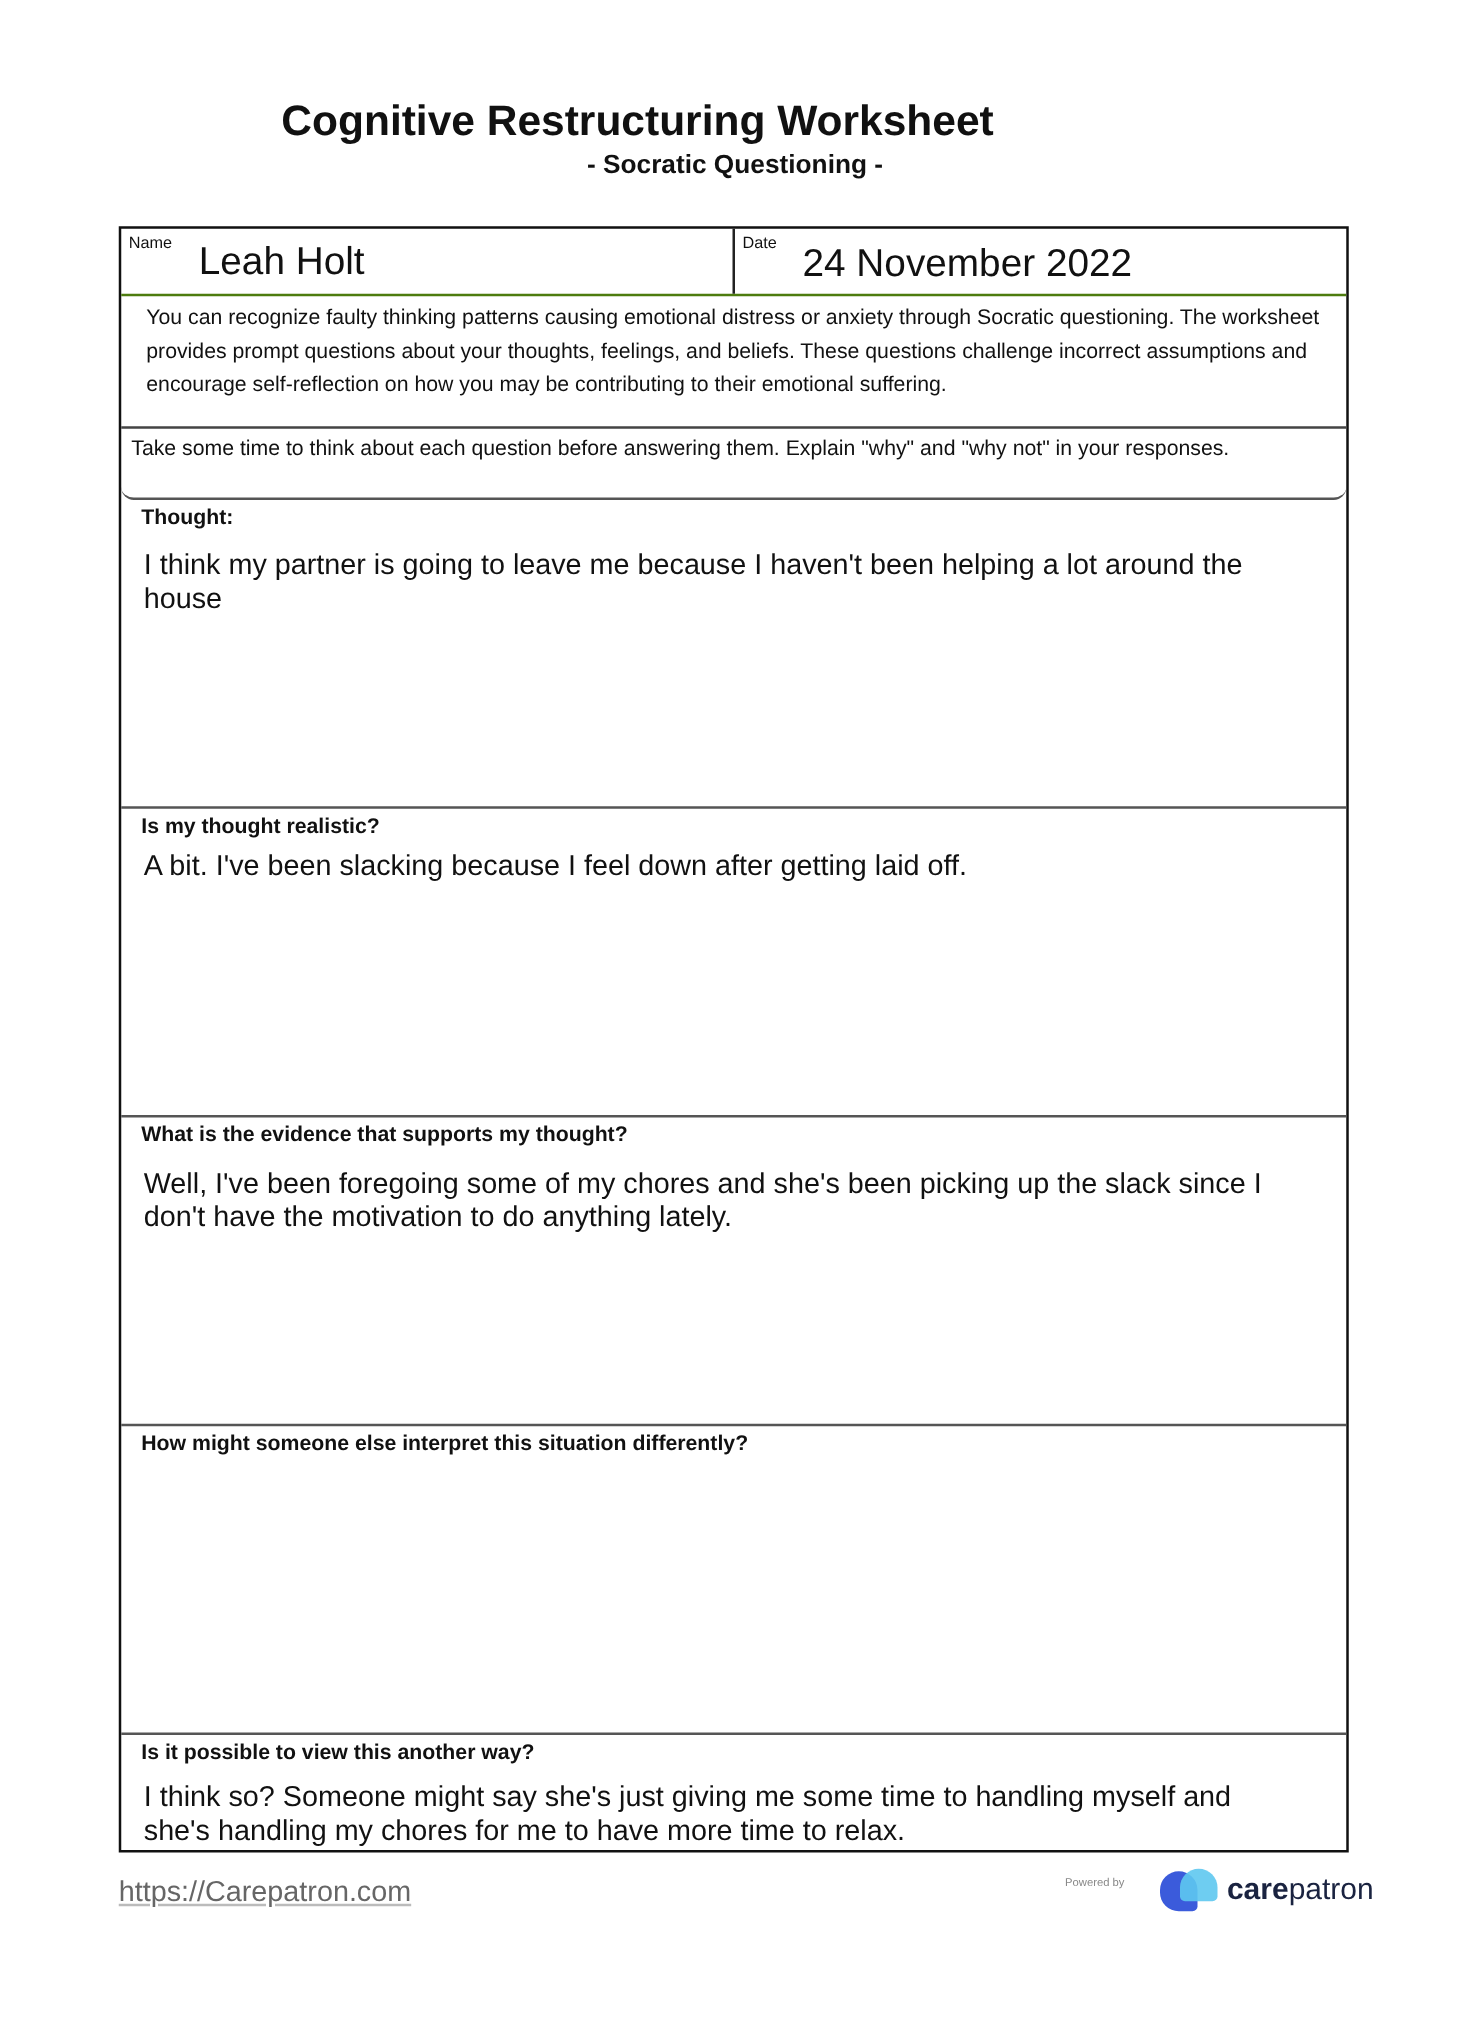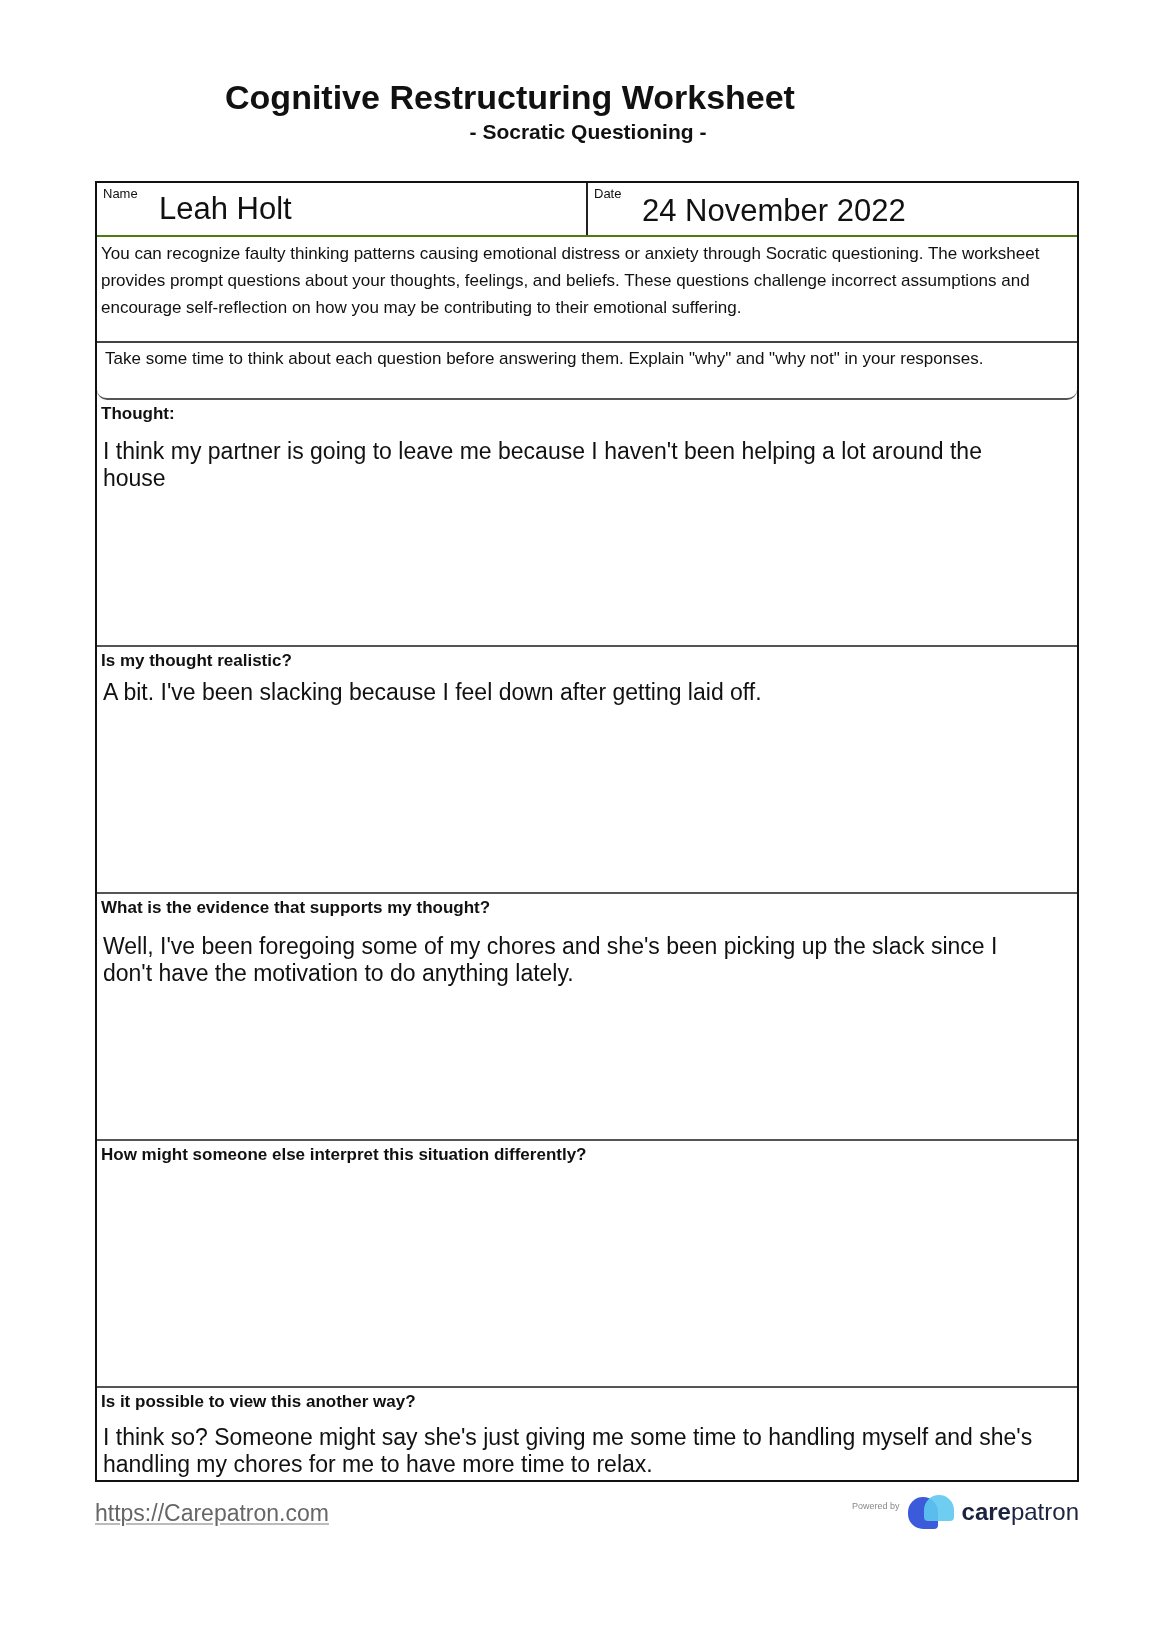--- a/index.html
+++ b/index.html
@@ -8,33 +8,33 @@
   .title { position: absolute; top: 78px; left: 0; width: 1020px; text-align: center; font-size: 34px; font-weight: bold; }
   .subtitle { position: absolute; top: 120px; left: 0; width: 1176px; text-align: center; font-size: 21px; font-weight: bold; }
   .form { position: absolute; left: 95px; top: 181px; width: 984px; height: 1301px; border: 2px solid #111; display: flex; flex-direction: column; }
   .row-head { display: flex; height: 56px; border-bottom: 2px solid #4d7c0f; }
   .cell { position: relative; flex: 1; }
   .cell + .cell { border-left: 2px solid #222; }
   .cell .lbl { position: absolute; left: 6px; top: 3px; font-size: 13px; }
   .cell .val { position: absolute; top: 8px; font-size: 31px; }
   .cell.name .val { left: 62px; }
   .cell.date .val { left: 54px; top: 10px; }
-  .intro { height: 111px; border-bottom: 2px solid #444; padding: 3px 4px; font-size: 17px; line-height: 27px; }
+  .intro { height: 111px; border-bottom: 2px solid #444; padding: 3px 20px; font-size: 17px; line-height: 27px; }
   .instr { height: 59px; border-bottom: 2px solid #555; padding: 2px 8px; font-size: 17px; line-height: 27px; border-radius: 10px; }
-  .sec { height: 258px; border-bottom: 2px solid #555; position: relative; padding: 2px 4px; }
+  .sec { height: 258px; border-bottom: 2px solid #555; position: relative; padding: 2px 16px; }
   .sec:last-child { border-bottom: none; flex: 1; }
   .sec .q { font-size: 17px; font-weight: bold; line-height: 24px; }
   .sec .a { font-size: 23px; line-height: 27px; margin-top: 12px; padding-left: 2px; padding-right: 40px; }
   .sec.s2 .a { margin-top: 6px; }
   .sec.s3 .a { margin-top: 13px; }
   .sec.s4 .a { margin-top: 14px; }
   .sec.s5 .a { margin-top: 10px; }
   .footer-link { position: absolute; left: 95px; top: 1500px; font-size: 23px; color: #666; text-decoration: underline; text-decoration-color: #bbb; }
   .brand { position: absolute; left: 852px; top: 1495px; display: flex; align-items: center; }
-  .powered { font-size: 9px; color: #888; margin-right: 8px; margin-top: -12px; }
+  .powered { font-size: 9px; color: #888; margin-right: 28px; margin-top: -12px; }
   .logo { width: 48px; height: 34px; position: relative; margin-right: 6px; }
   .logo .b1 { position: absolute; left: 0; top: 2px; width: 30px; height: 32px; background: #3b5bdb; border-radius: 15px 15px 4px 15px; }
   .logo .b2 { position: absolute; left: 16px; top: 0; width: 30px; height: 26px; background: #5ec8f0; border-radius: 15px 15px 4px 4px; opacity: 0.9; }
   .brand-text { font-size: 24px; color: #1a2340; }
   .brand-text b { font-weight: bold; }
 </style>
 </head>
 <body>
 
 <div class="title">Cognitive Restructuring Worksheet</div>

